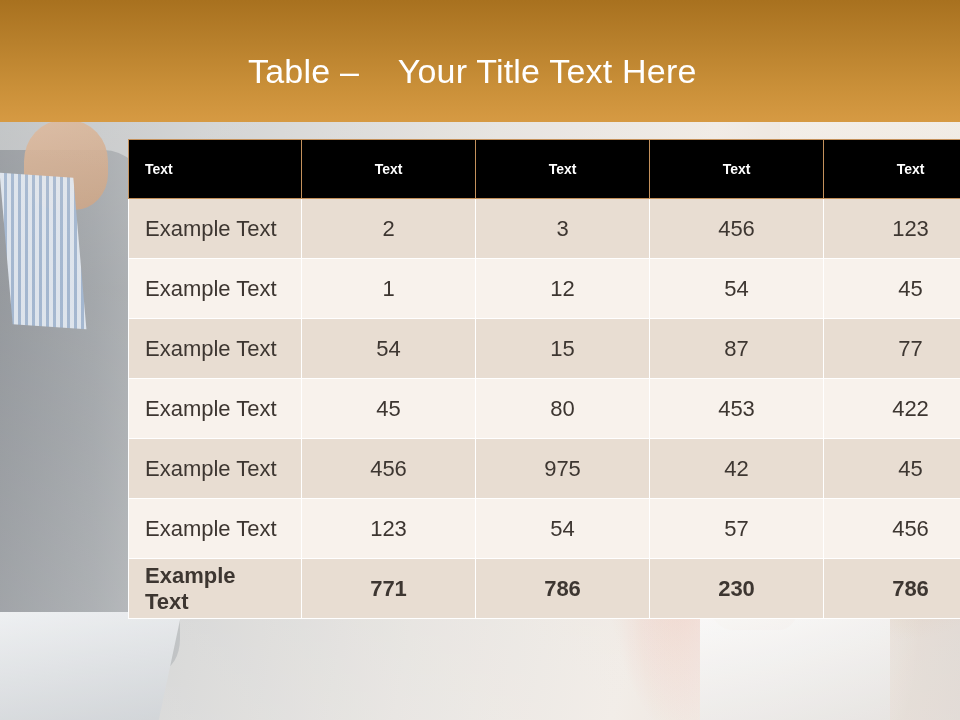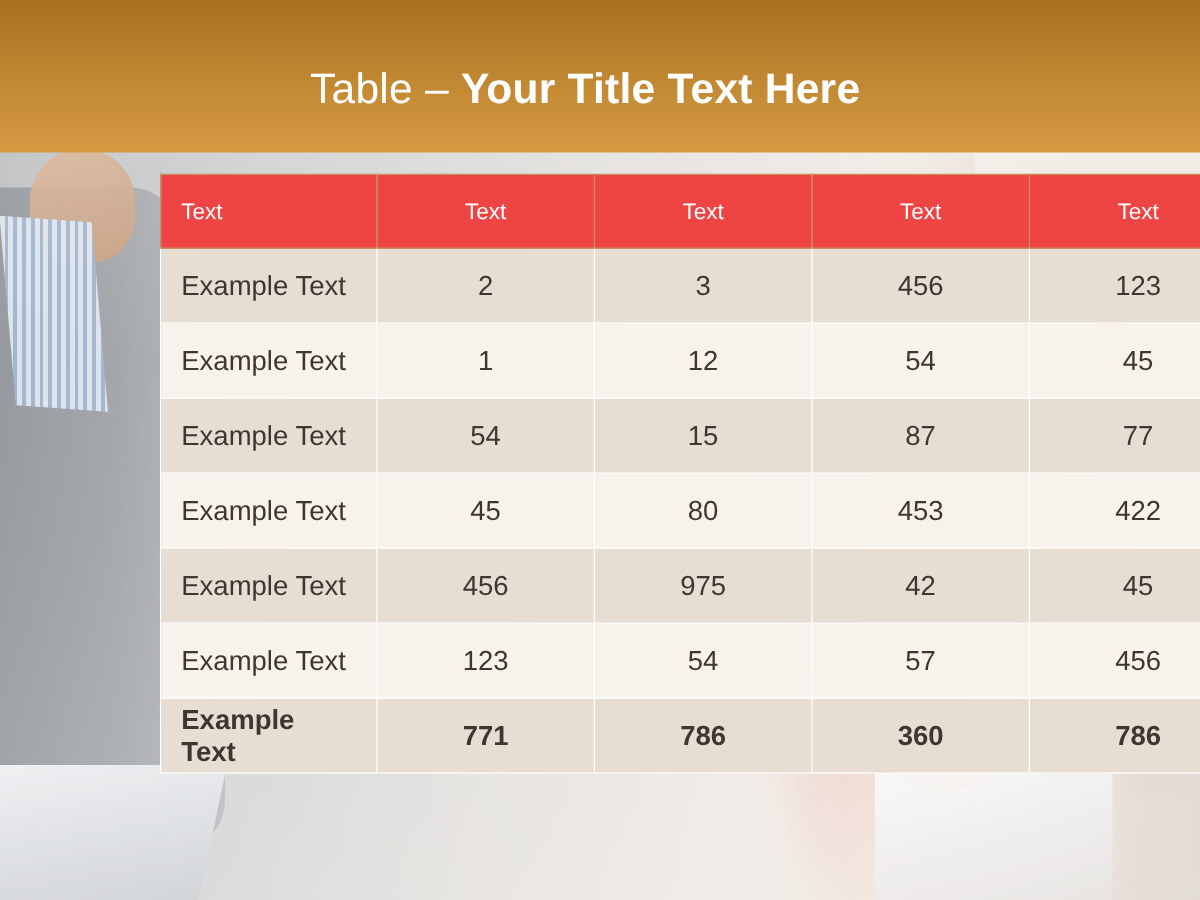--- a/index.html
+++ b/index.html
@@ -173,21 +173,22 @@
     top: 52px;
     font-size: 34px;
     color: #ffffff;
     letter-spacing: 0.2px;
     white-space: nowrap;
   }
   .title-text .strong {
     font-weight: normal;
   }
   .title-text .light {
-    font-weight: bold;
+    font-weight: normal;
+    margin-left: 29px;
   }
 
   
   .table-wrap {
     position: absolute;
     left: 128px;
     top: 139px;
     width: 704px;
   }
   table.data {
@@ -197,24 +198,24 @@
   }
   table.data th,
   table.data td {
     border: 1px solid #ffffff;
     height: 59px;
     padding: 0 16px;
     font-size: 22px;
     color: #3d3631;
   }
   table.data thead th {
-    background: #ef4444;
+    background: #000000;
     color: #ffffff;
-    font-weight: normal;
-    font-size: 18px;
+    font-weight: bold;
+    font-size: 14px;
     height: 58px;
     text-align: left;
     border: 1px solid #c4915c;
   }
   table.data thead th.center {
     text-align: center;
   }
   table.data tbody td {
     text-align: center;
   }
@@ -312,20 +313,20 @@
           <td class="label">Example Text</td>
           <td>123</td>
           <td>54</td>
           <td>57</td>
           <td>456</td>
         </tr>
         <tr class="total">
           <td class="label">Example Text</td>
           <td>771</td>
           <td>786</td>
-          <td>360</td>
+          <td>230</td>
           <td>786</td>
         </tr>
       </tbody>
     </table>
   </div>
 
 </div>
 
 </body></html>

